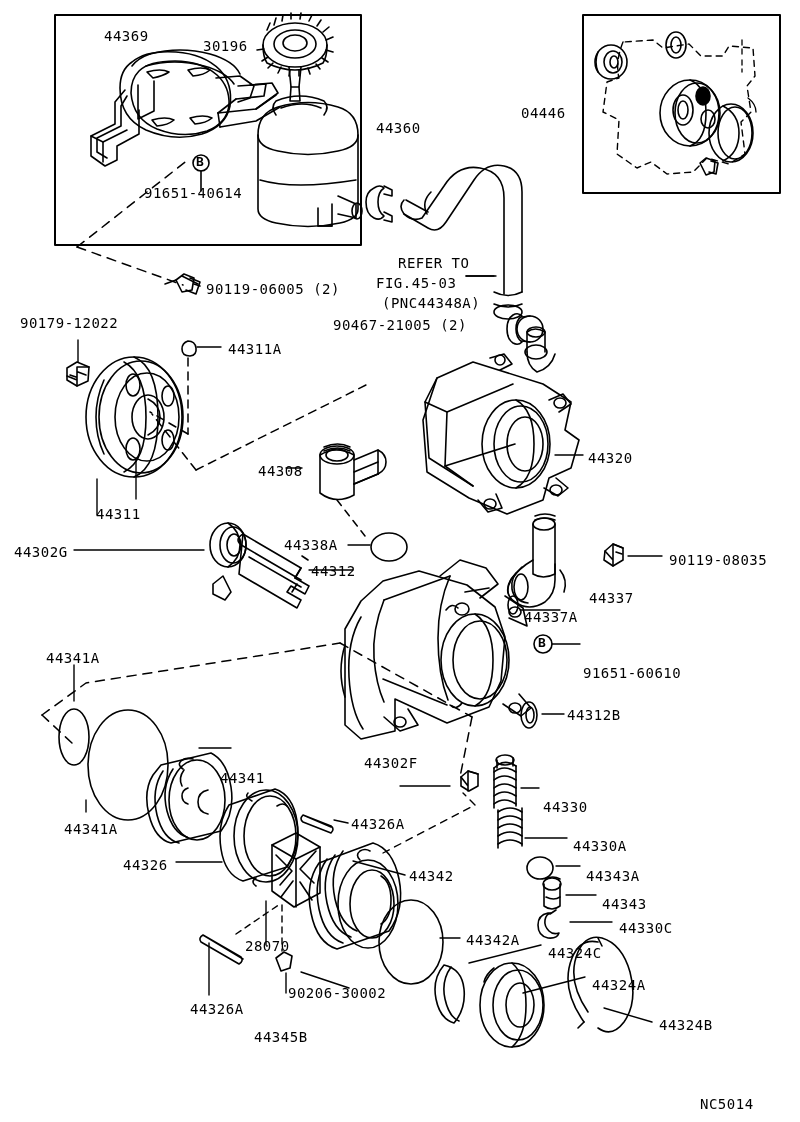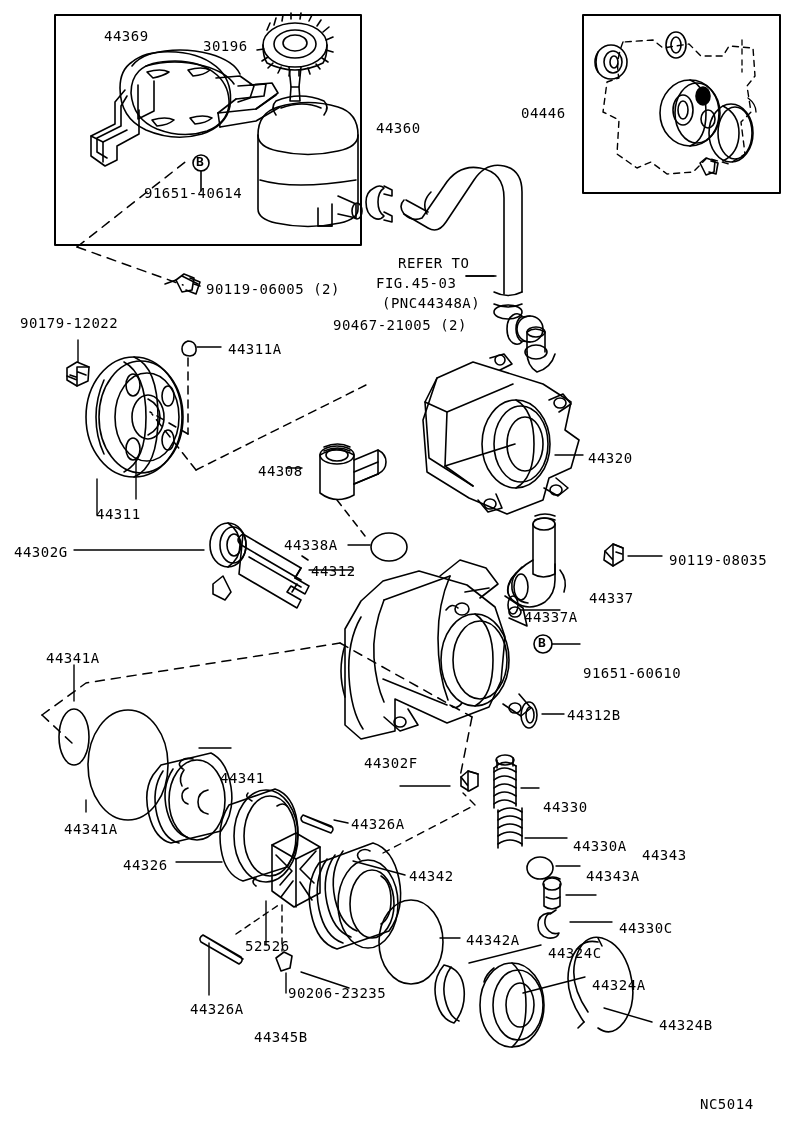--- a/index.html
+++ b/index.html
@@ -397,28 +397,28 @@
     <div class="lbl" style="left: 567px; top: 707px;">44312B</div>
     <div class="lbl" style="left: 220px; top: 748px; margin-top: 22px;">44341</div>
     <div class="lbl" style="left: 364px; top: 755px;">44302F</div>
     <div class="lbl" style="left: 543px; top: 799px;">44330</div>
     <div class="lbl" style="left: 64px; top: 821px;">44341A</div>
     <div class="lbl" style="left: 351px; top: 816px;">44326A</div>
     <div class="lbl" style="left: 573px; top: 838px;">44330A</div>
     <div class="lbl" style="left: 586px; top: 868px;">44343A</div>
     <div class="lbl" style="left: 123px; top: 857px;">44326</div>
     <div class="lbl" style="left: 409px; top: 868px;">44342</div>
-    <div class="lbl" style="left: 602px; top: 847px; margin-left: 40px;">44343</div>
+    <div class="lbl" style="left: 602px; top: 896px;">44343</div>
     <div class="lbl" style="left: 619px; top: 920px;">44330C</div>
-    <div class="lbl" style="left: 245px; top: 938px;">52526</div>
+    <div class="lbl" style="left: 245px; top: 938px;">28070</div>
     <div class="lbl" style="left: 466px; top: 932px; text-align: center;">44342A</div>
     <div class="lbl" style="left: 548px; top: 945px;">44324C</div>
     <div class="lbl" style="left: 592px; top: 977px;">44324A</div>
     <div class="lbl" style="left: 190px; top: 1001px;">44326A</div>
-    <div class="lbl" style="left: 288px; top: 985px;">90206-23235</div>
+    <div class="lbl" style="left: 288px; top: 985px;">90206-30002</div>
     <div class="lbl" style="left: 254px; top: 1029px;">44345B</div>
     <div class="lbl" style="left: 659px; top: 1017px;">44324B</div>
     <div class="lbl" style="left: 700px; top: 1096px;">NC5014</div>
     <div class="lbl" style="left: 196px; top: 154px; font-size: 13px; font-weight: bold;">B</div>
     <div class="lbl" style="left: 538px; top: 635px; font-size: 13px; font-weight: bold;">B</div>
     <div class="lbl" style="left: 398px; top: 255px;">REFER TO</div>
     <div class="lbl" style="left: 376px; top: 275px;">FIG.45-03</div>
     <div class="lbl" style="left: 382px; top: 295px;">(PNC44348A)</div>
   </div>
 

